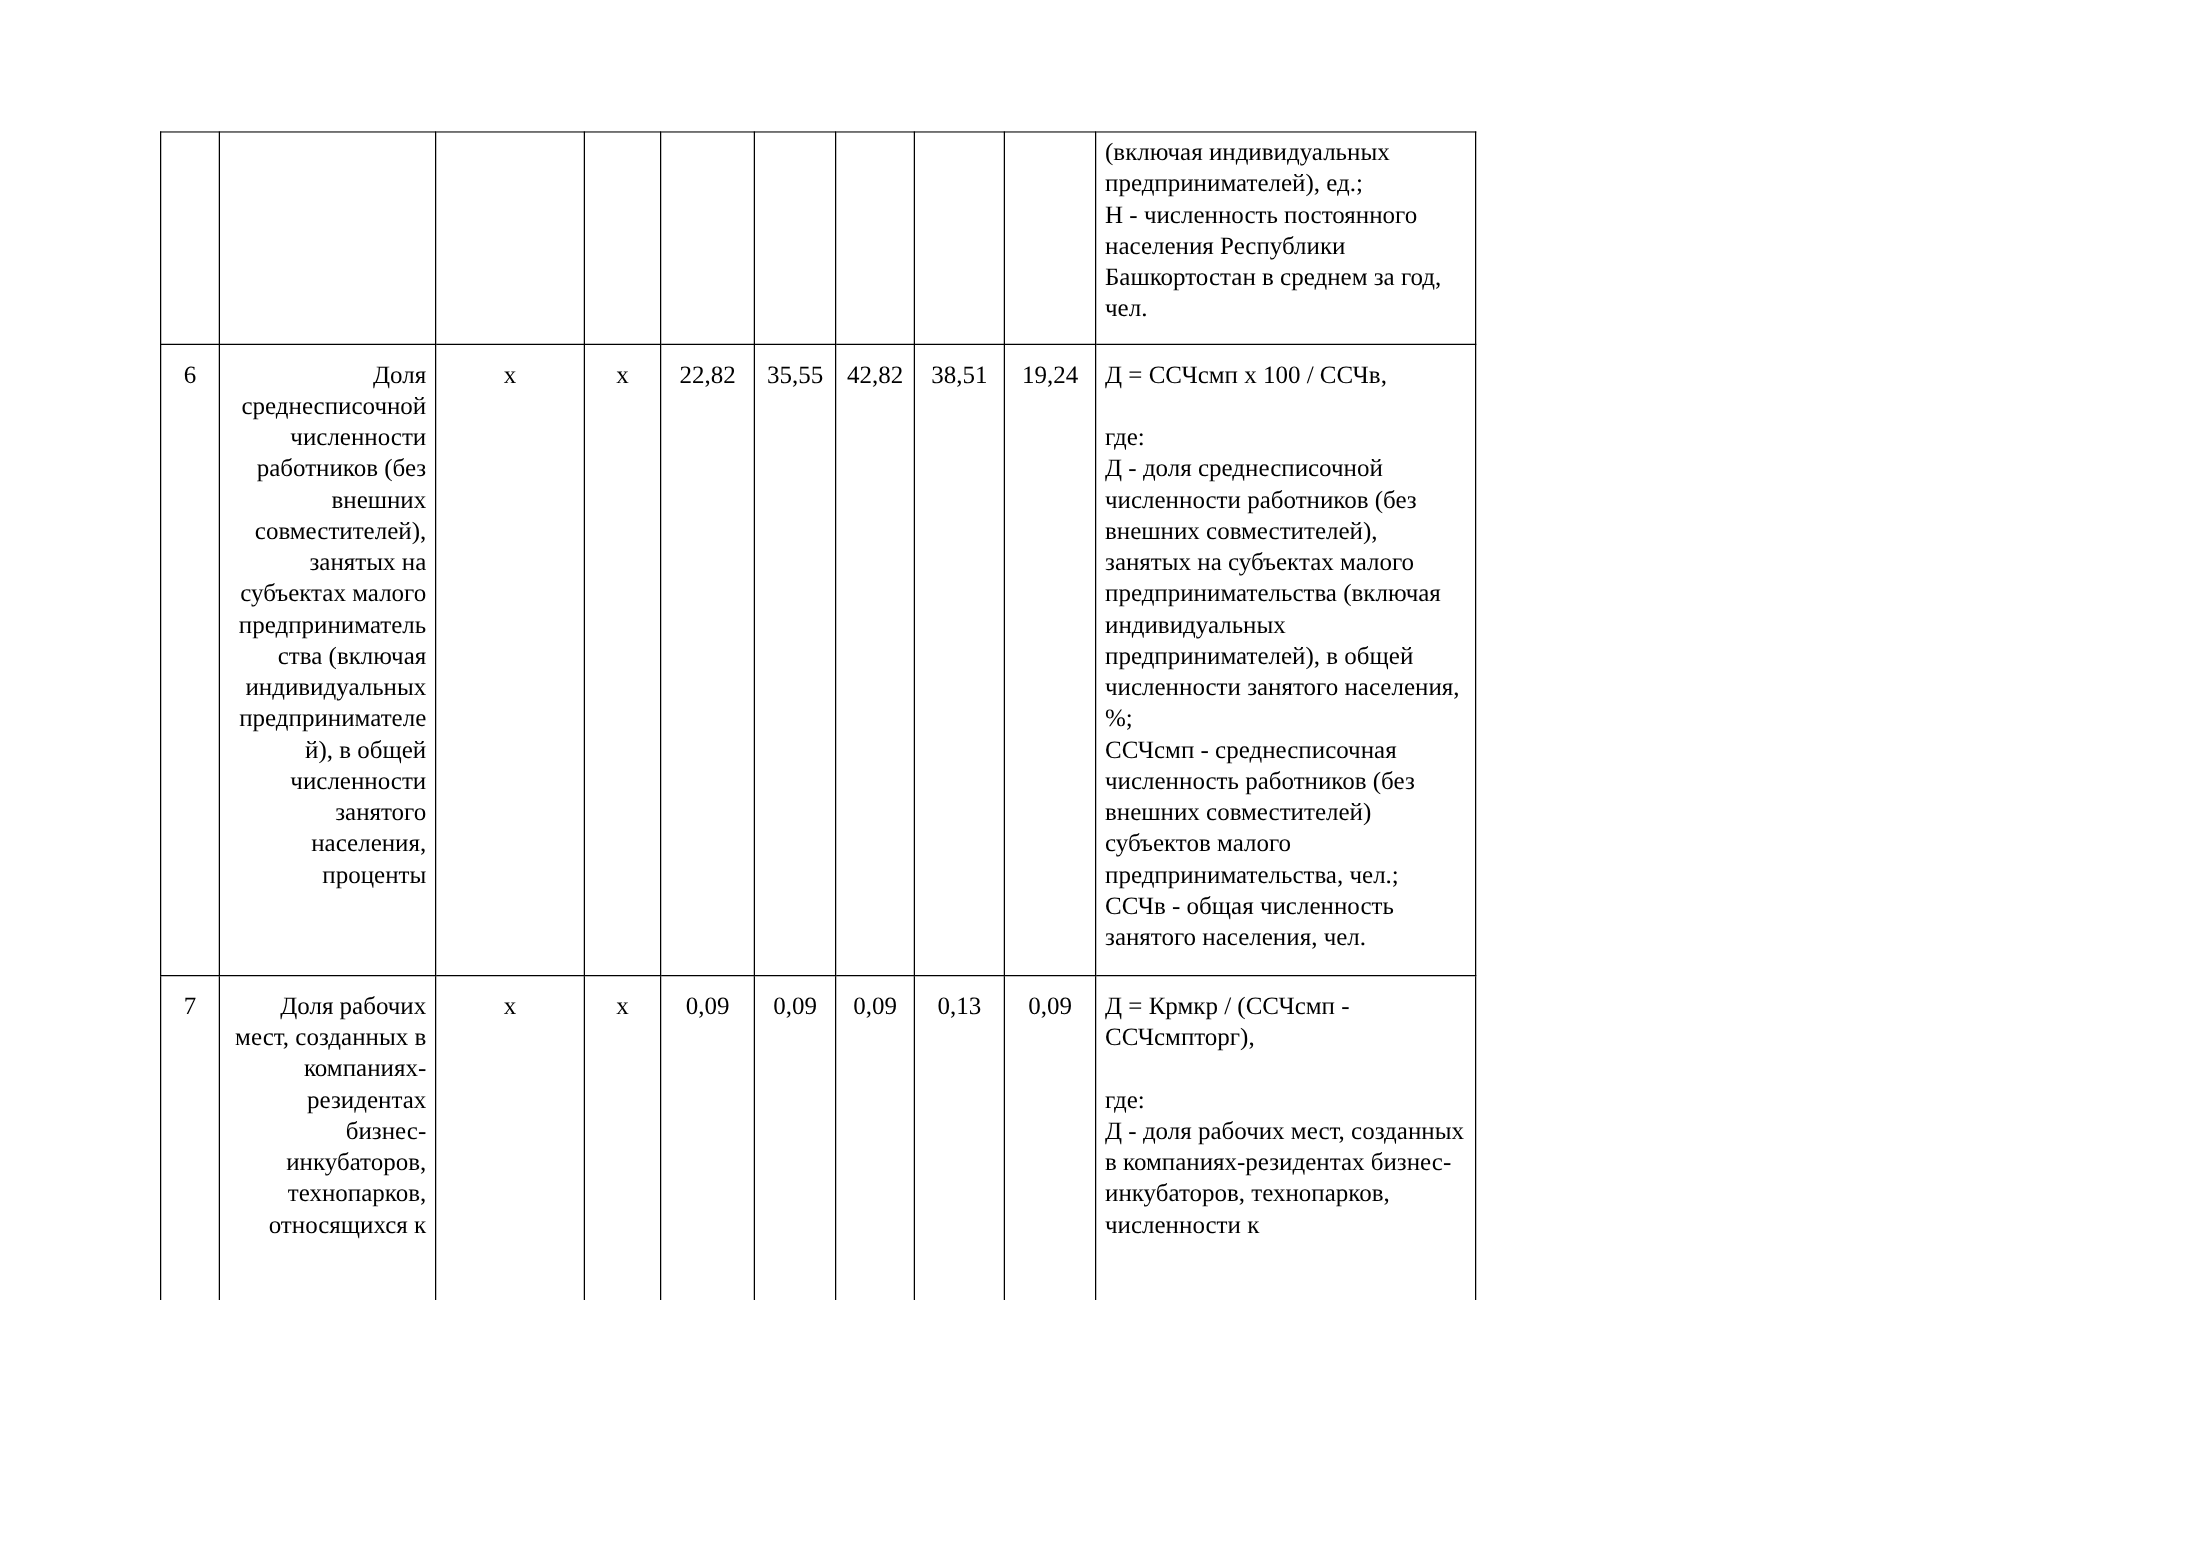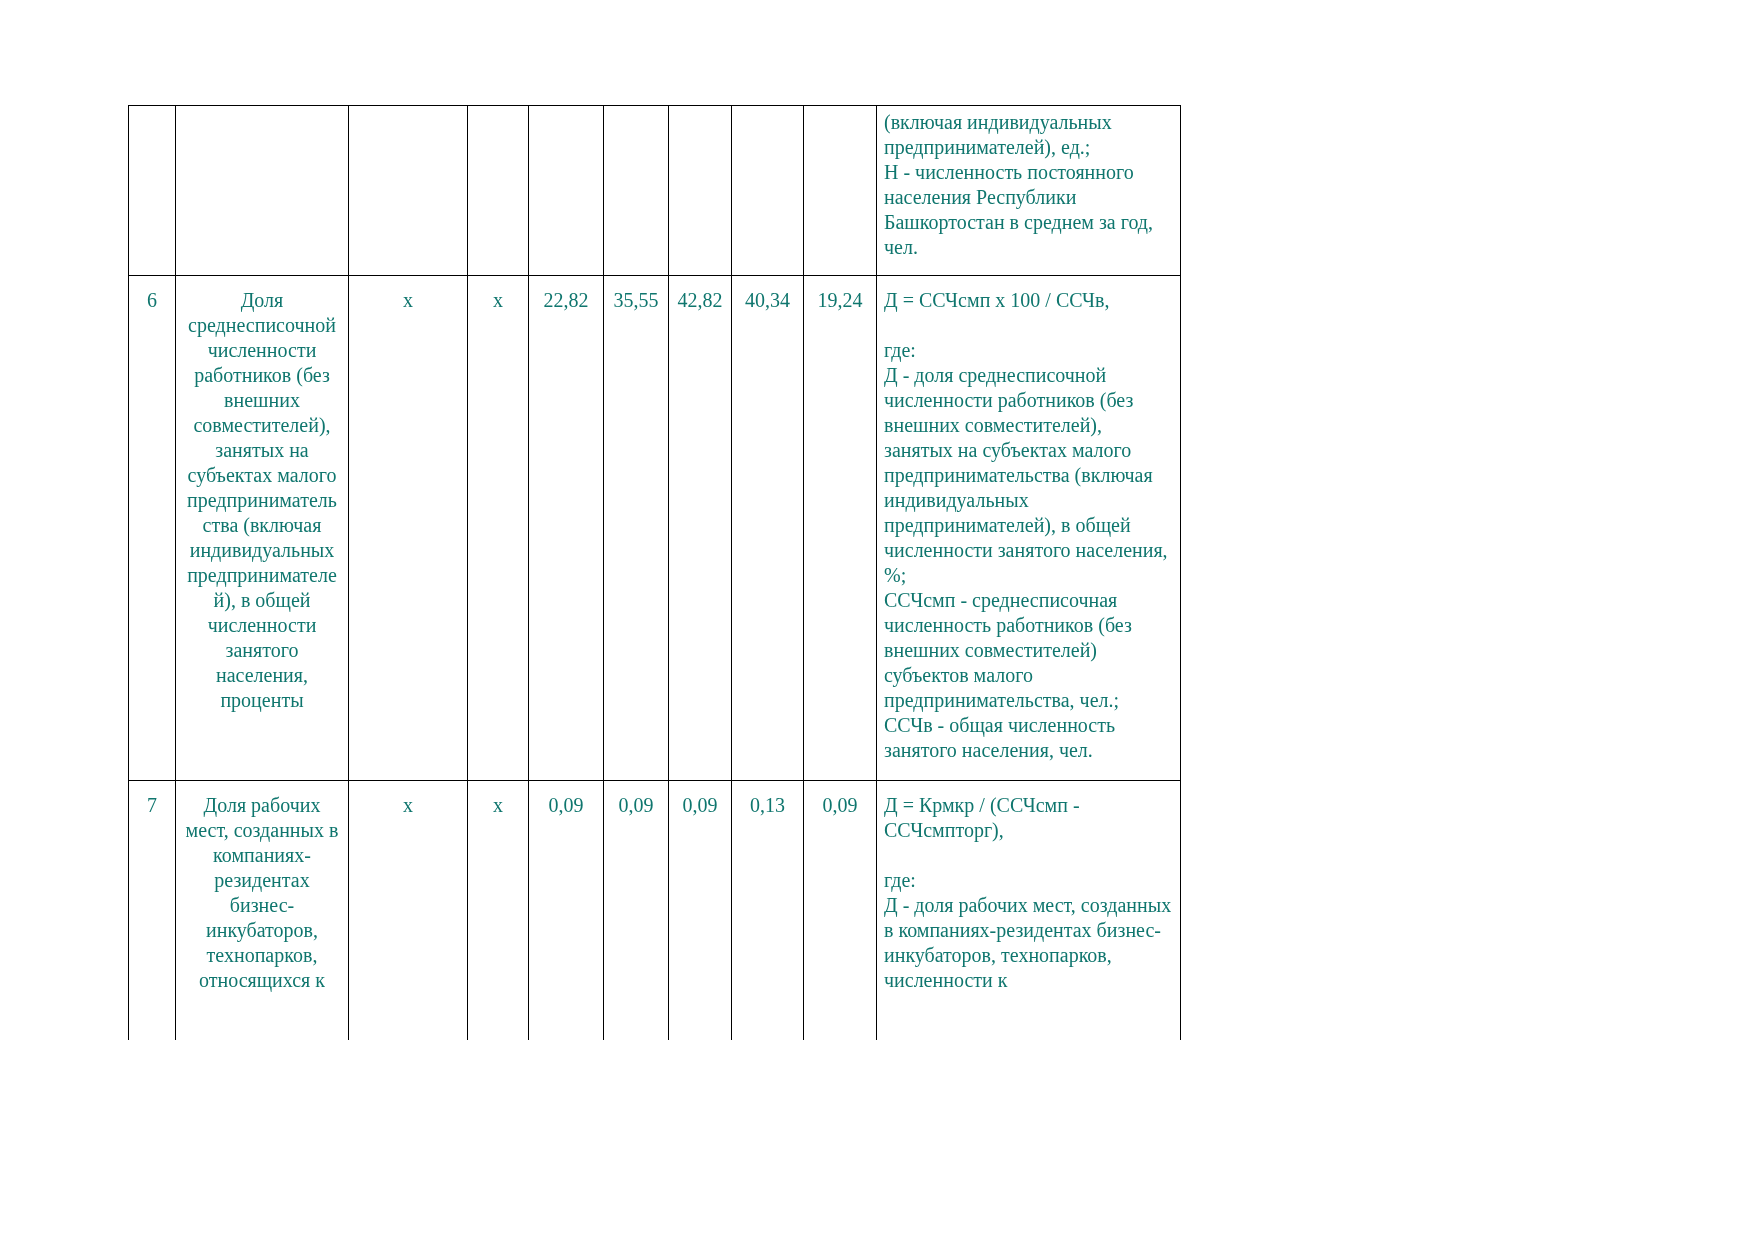--- a/index.html
+++ b/index.html
@@ -6,21 +6,21 @@
     margin: 0;
     padding: 0;
     background: #ffffff;
   }
   .page {
     position: relative;
     width: 1754px;
     height: 1240px;
     background: #ffffff;
     font-family: "Liberation Serif", "DejaVu Serif", serif;
-    color: #0f766e;
+    color: #000000;
     overflow: hidden;
   }
   .table-clip {
     position: absolute;
     left: 128px;
     top: 105px;
     width: 1056px;
     height: 935px;
     overflow: hidden;
   }
@@ -40,21 +40,21 @@
   }
   tr.r-cont td {
     padding-top: 4px;
   }
   td.c-num, td.c-val {
     text-align: center;
     padding-left: 2px;
     padding-right: 2px;
   }
   td.c-name {
-    text-align: center;
+    text-align: right;
     margin-left: 12px;
   }
   td.c-formula {
     text-align: left;
     white-space: pre-line;
   }
   tr.r-cont { height: 170px; }
   tr.r-main { height: 505px; }
   tr.r-last { height: 420px; }
 </style>
@@ -93,21 +93,21 @@
       </tr>
 
       <tr class="r-main">
         <td class="c-num">6</td>
         <td class="c-name">Доля среднесписочной численности работников (без внешних совместителей), занятых на субъектах малого предпринимательства (включая индивидуальных предпринимателей), в общей численности занятого населения, проценты</td>
         <td class="c-val">х</td>
         <td class="c-val">х</td>
         <td class="c-val">22,82</td>
         <td class="c-val">35,55</td>
         <td class="c-val">42,82</td>
-        <td class="c-val">40,34</td>
+        <td class="c-val">38,51</td>
         <td class="c-val">19,24</td>
         <td class="c-formula">Д = ССЧсмп х 100 / ССЧв,
 
 где:
 Д - доля среднесписочной численности работников (без внешних совместителей), занятых на субъектах малого предпринимательства (включая индивидуальных предпринимателей), в общей численности занятого населения, %;
 ССЧсмп - среднесписочная численность работников (без внешних совместителей) субъектов малого предпринимательства, чел.;
 ССЧв - общая численность занятого населения, чел.</td>
       </tr>
 
       <tr class="r-last">

